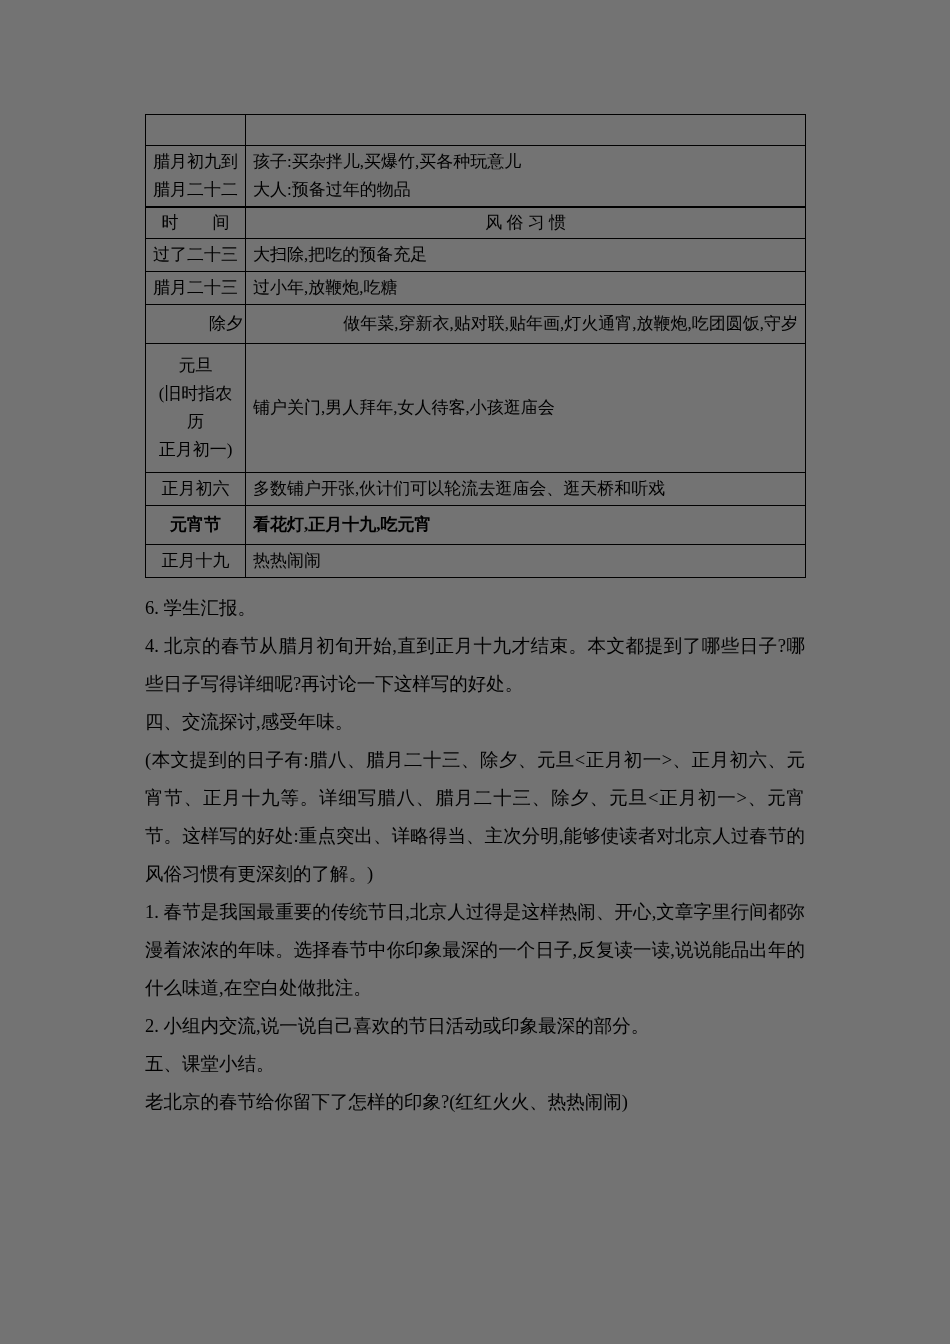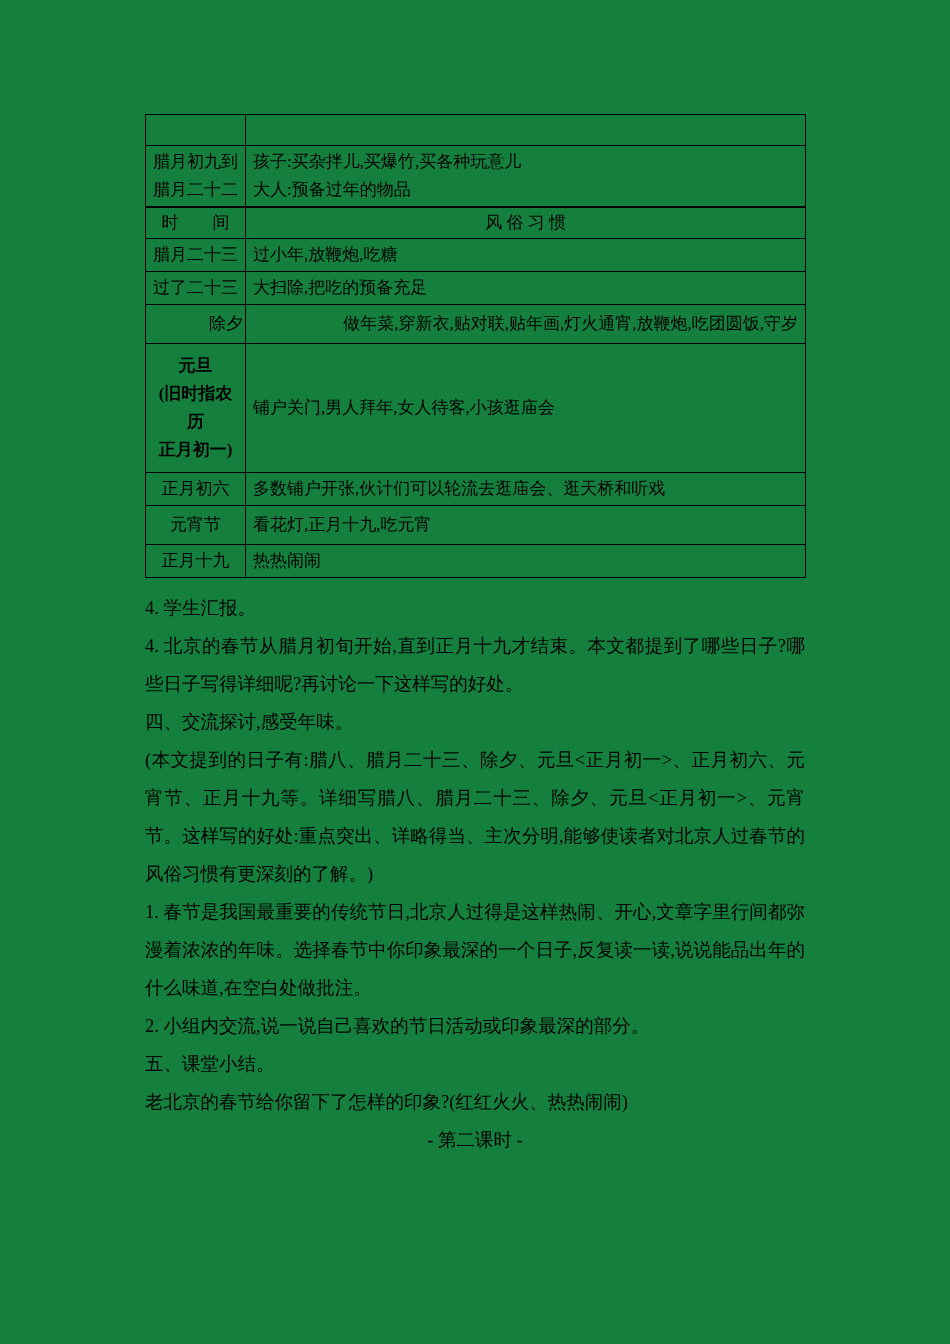--- a/index.html
+++ b/index.html
@@ -6,21 +6,21 @@
     margin: 0;
     padding: 0;
     background: #ffffff;
     color: #000000;
     font-family: "Liberation Serif", "DejaVu Serif", serif;
   }
   .page {
     position: relative;
     width: 950px;
     height: 1344px;
-    background: #15803d;
+    background: #737373;
     box-sizing: border-box;
     padding: 114px 145px 0 145px;
     overflow: hidden;
   }
   table.customs {
     border-collapse: collapse;
     table-layout: fixed;
     width: 660px;
   }
   table.customs col.c1 { width: 100px; }
@@ -40,22 +40,22 @@
   }
   td.custom-cell {
     text-align: left;
     padding: 2px 7px;
   }
   th.time-head, th.custom-head {
     padding: 1px 2px;
   }
   tr.row-empty td { height: 31px; }
   tr.row-chuxi td { padding-top: 5px; padding-bottom: 5px; text-align: right; }
-  tr.row-yuandan td.time-cell { padding-top: 8px; padding-bottom: 8px; font-weight: bold; }
-  tr.row-yuanxiao td { padding-top: 5px; padding-bottom: 5px; }
+  tr.row-yuandan td.time-cell { padding-top: 8px; padding-bottom: 8px; }
+  tr.row-yuanxiao td { padding-top: 5px; padding-bottom: 5px; font-weight: bold; }
   .continued-label {
     width: 660px;
     text-align: right;
     font-size: 17px;
     line-height: 17px;
     margin-top: 30px;
     margin-bottom: 13px;
   }
   .paragraphs {
     width: 660px;
@@ -101,26 +101,26 @@
     <colgroup>
         <col class="c1">
         <col class="c2">
       </colgroup>
     <tbody>
       <tr>
         <th class="time-head">时　　间</th>
         <th class="custom-head">风 俗 习 惯</th>
       </tr>
       <tr>
+        <td class="time-cell">过了二十三</td>
+        <td class="custom-cell">大扫除,把吃的预备充足</td>
+      </tr>
+      <tr>
         <td class="time-cell">腊月二十三</td>
         <td class="custom-cell">过小年,放鞭炮,吃糖</td>
-      </tr>
-      <tr>
-        <td class="time-cell">过了二十三</td>
-        <td class="custom-cell">大扫除,把吃的预备充足</td>
       </tr>
       <tr class="row-chuxi">
         <td class="time-cell">除夕</td>
         <td class="custom-cell">做年菜,穿新衣,贴对联,贴年画,灯火通宵,放鞭炮,吃团圆饭,守岁</td>
       </tr>
       <tr class="row-yuandan">
         <td class="time-cell">元旦
 (旧时指农
 历
 正月初一)</td>
@@ -135,25 +135,24 @@
         <td class="custom-cell">看花灯,正月十九,吃元宵</td>
       </tr>
       <tr>
         <td class="time-cell">正月十九</td>
         <td class="custom-cell">热热闹闹</td>
       </tr>
     </tbody>
   </table>
 
   <div class="paragraphs">
-    <p>4. 学生汇报。</p>
+    <p>6. 学生汇报。</p>
     <p>4. 北京的春节从腊月初旬开始,直到正月十九才结束。本文都提到了哪些日子?哪些日子写得详细呢?再讨论一下这样写的好处。</p>
     <p>四、交流探讨,感受年味。</p>
     <p>(本文提到的日子有:腊八、腊月二十三、除夕、元旦&lt;正月初一&gt;、正月初六、元宵节、正月十九等。详细写腊八、腊月二十三、除夕、元旦&lt;正月初一&gt;、元宵节。这样写的好处:重点突出、详略得当、主次分明,能够使读者对北京人过春节的风俗习惯有更深刻的了解。)</p>
     <p>1. 春节是我国最重要的传统节日,北京人过得是这样热闹、开心,文章字里行间都弥漫着浓浓的年味。选择春节中你印象最深的一个日子,反复读一读,说说能品出年的什么味道,在空白处做批注。</p>
     <p>2. 小组内交流,说一说自己喜欢的节日活动或印象最深的部分。</p>
     <p>五、课堂小结。</p>
     <p>老北京的春节给你留下了怎样的印象?(红红火火、热热闹闹)</p>
   </div>
 
-  <div class="footer-line">- 第二课时 -</div>
 
 </div>
 
 </body></html>

